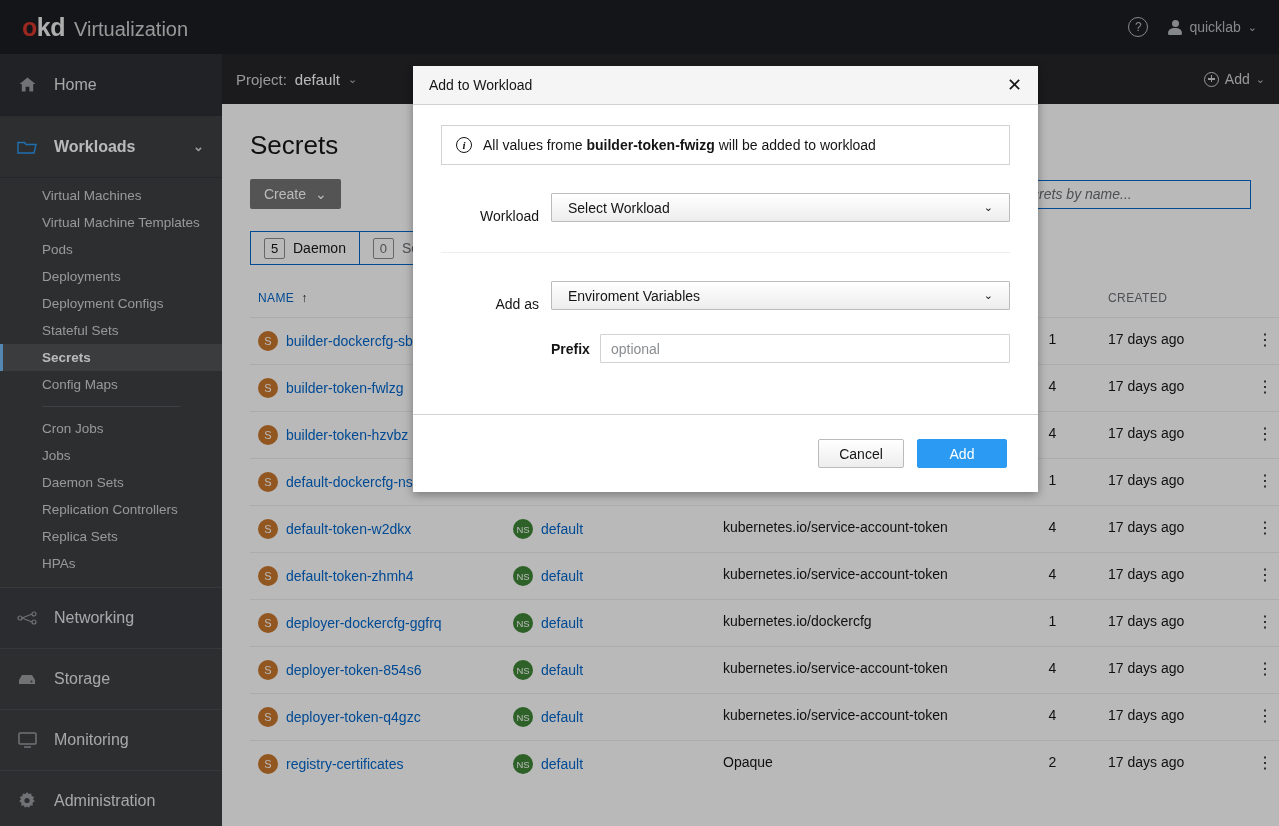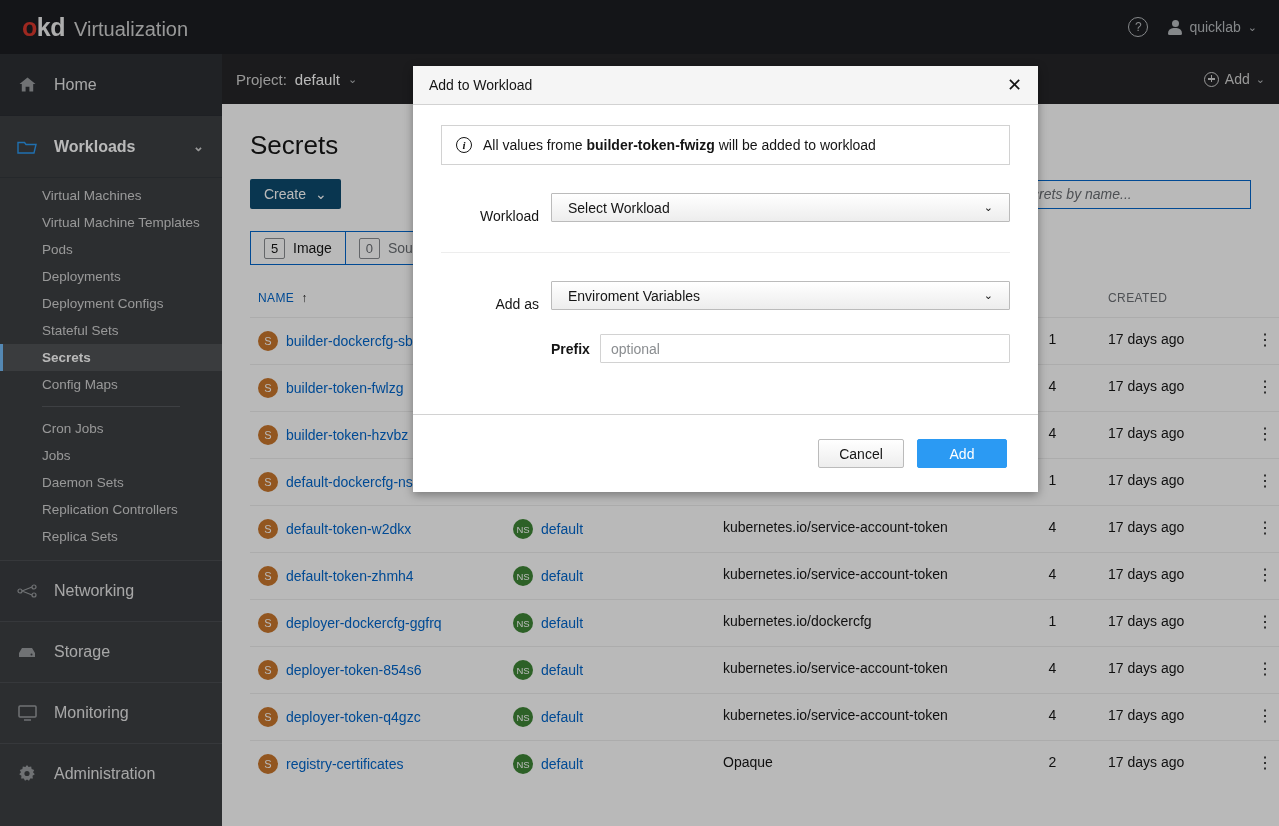--- a/index.html
+++ b/index.html
@@ -106,21 +106,21 @@
   .plus-icon::before, .plus-icon::after {
     content:''; position:absolute; background:#d2d2d2;
   }
   .plus-icon::before { left: 2.8px; top: 5.8px; width: 7px; height: 1.4px; }
   .plus-icon::after { top: 2.8px; left: 5.8px; height: 7px; width: 1.4px; }
 
   .page-body { padding: 0 28px; }
   .page-title { font-size: 26px; color: #151515; font-weight: 400; margin: 26px 0 18px 0; }
   .toolbar-row { display: flex; align-items: center; }
   .create-btn {
-    background: #0c4a6e; color: #fff; border: none; border-radius: 2px;
+    background: #737373; color: #fff; border: none; border-radius: 2px;
     padding: 7px 14px; font-size: 14px; display: flex; align-items: center; gap: 9px;
     cursor: pointer; font-family: inherit;
   }
   .search-box {
     margin-left: auto; width: 245px; height: 29px; border: 1px solid #0066cc;
     background: #fff; display: flex; align-items: center; padding: 0 8px;
   }
   .search-box input {
     border: none; outline: none; width: 100%; font-size: 14px; color: #151515;
     font-family: inherit; font-style: italic;
@@ -321,20 +321,23 @@
           <span>Jobs</span>
         </div>
       <div class="subnav-item">
           <span>Daemon Sets</span>
         </div>
       <div class="subnav-item">
           <span>Replication Controllers</span>
         </div>
       <div class="subnav-item">
           <span>Replica Sets</span>
+        </div>
+      <div class="subnav-item">
+          <span>HPAs</span>
         </div>
     </div>
 
     <div class="nav-section dim">
       <span class="nav-icon">
         <svg width="20" height="14" viewBox="0 0 20 14">
             <circle cx="3" cy="7" r="2" fill="none" stroke="#9a9da0" stroke-width="1.2"></circle>
             <circle cx="17" cy="3" r="2" fill="none" stroke="#9a9da0" stroke-width="1.2"></circle>
             <circle cx="17" cy="11" r="2" fill="none" stroke="#9a9da0" stroke-width="1.2"></circle>
             <path d="M5 7 L15 3 M5 7 L15 11" stroke="#9a9da0" stroke-width="1.2"></path>
@@ -394,21 +397,21 @@
           <span>⌄</span>
         </button>
         <div class="search-box">
           <input type="text" placeholder="Secrets by name..." style="">
         </div>
       </div>
 
       <div class="filter-chips">
         <div class="chip selected">
           <span class="badge">5</span>
-          <span>Image</span>
+          <span>Daemon</span>
         </div>
         <div class="chip selected dim">
           <span class="badge">0</span>
           <span>Source</span>
         </div>
       </div>
 
       <table class="secrets">
         <thead>
           <tr>

